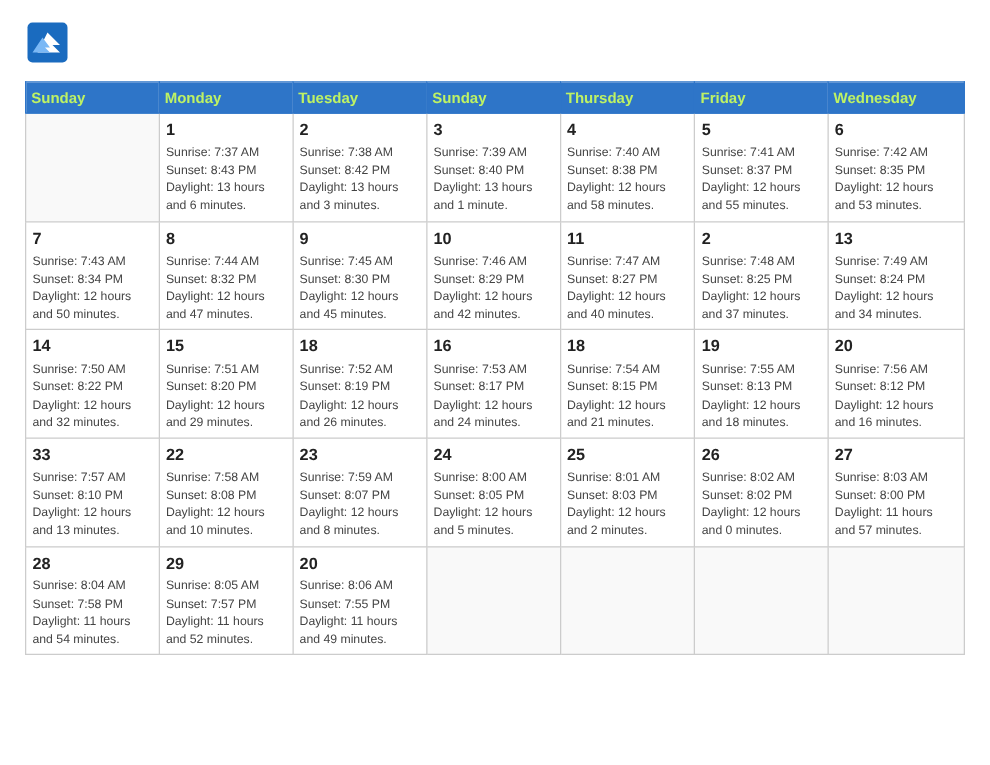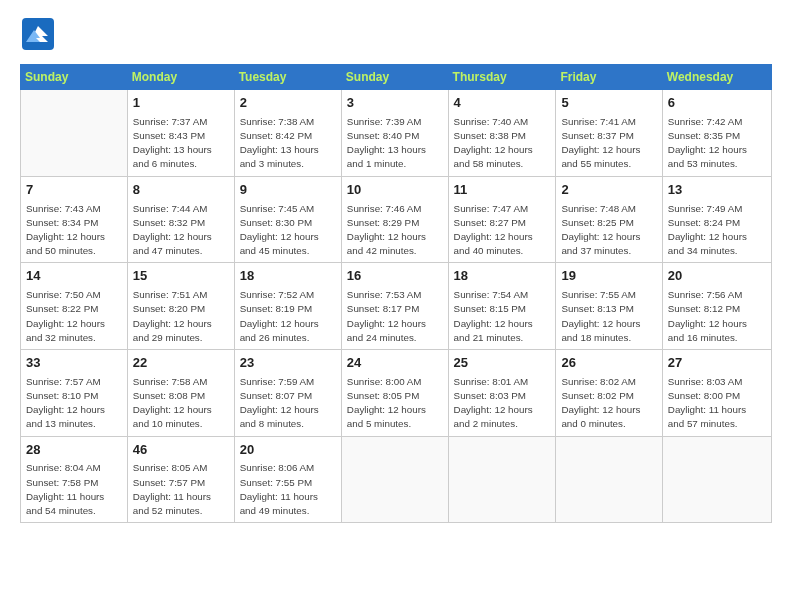--- a/index.html
+++ b/index.html
@@ -236,21 +236,21 @@
             <span class="day-number">27</span>
             <div class="cell-content">Sunrise: 8:03 AM<br>Sunset: 8:00 PM<br>Daylight: 11 hours<br>and 57 minutes.</div>
           </td>
         </tr>
         <tr>
           <td>
             <span class="day-number">28</span>
             <div class="cell-content">Sunrise: 8:04 AM<br>Sunset: 7:58 PM<br>Daylight: 11 hours<br>and 54 minutes.</div>
           </td>
           <td>
-            <span class="day-number">46</span>
+            <span class="day-number">29</span>
             <div class="cell-content">Sunrise: 8:05 AM<br>Sunset: 7:57 PM<br>Daylight: 11 hours<br>and 52 minutes.</div>
           </td>
           <td>
             <span class="day-number">20</span>
             <div class="cell-content">Sunrise: 8:06 AM<br>Sunset: 7:55 PM<br>Daylight: 11 hours<br>and 49 minutes.</div>
           </td>
           <td class="empty"></td>
           <td class="empty"></td>
           <td class="empty"></td>
           <td class="empty"></td>

